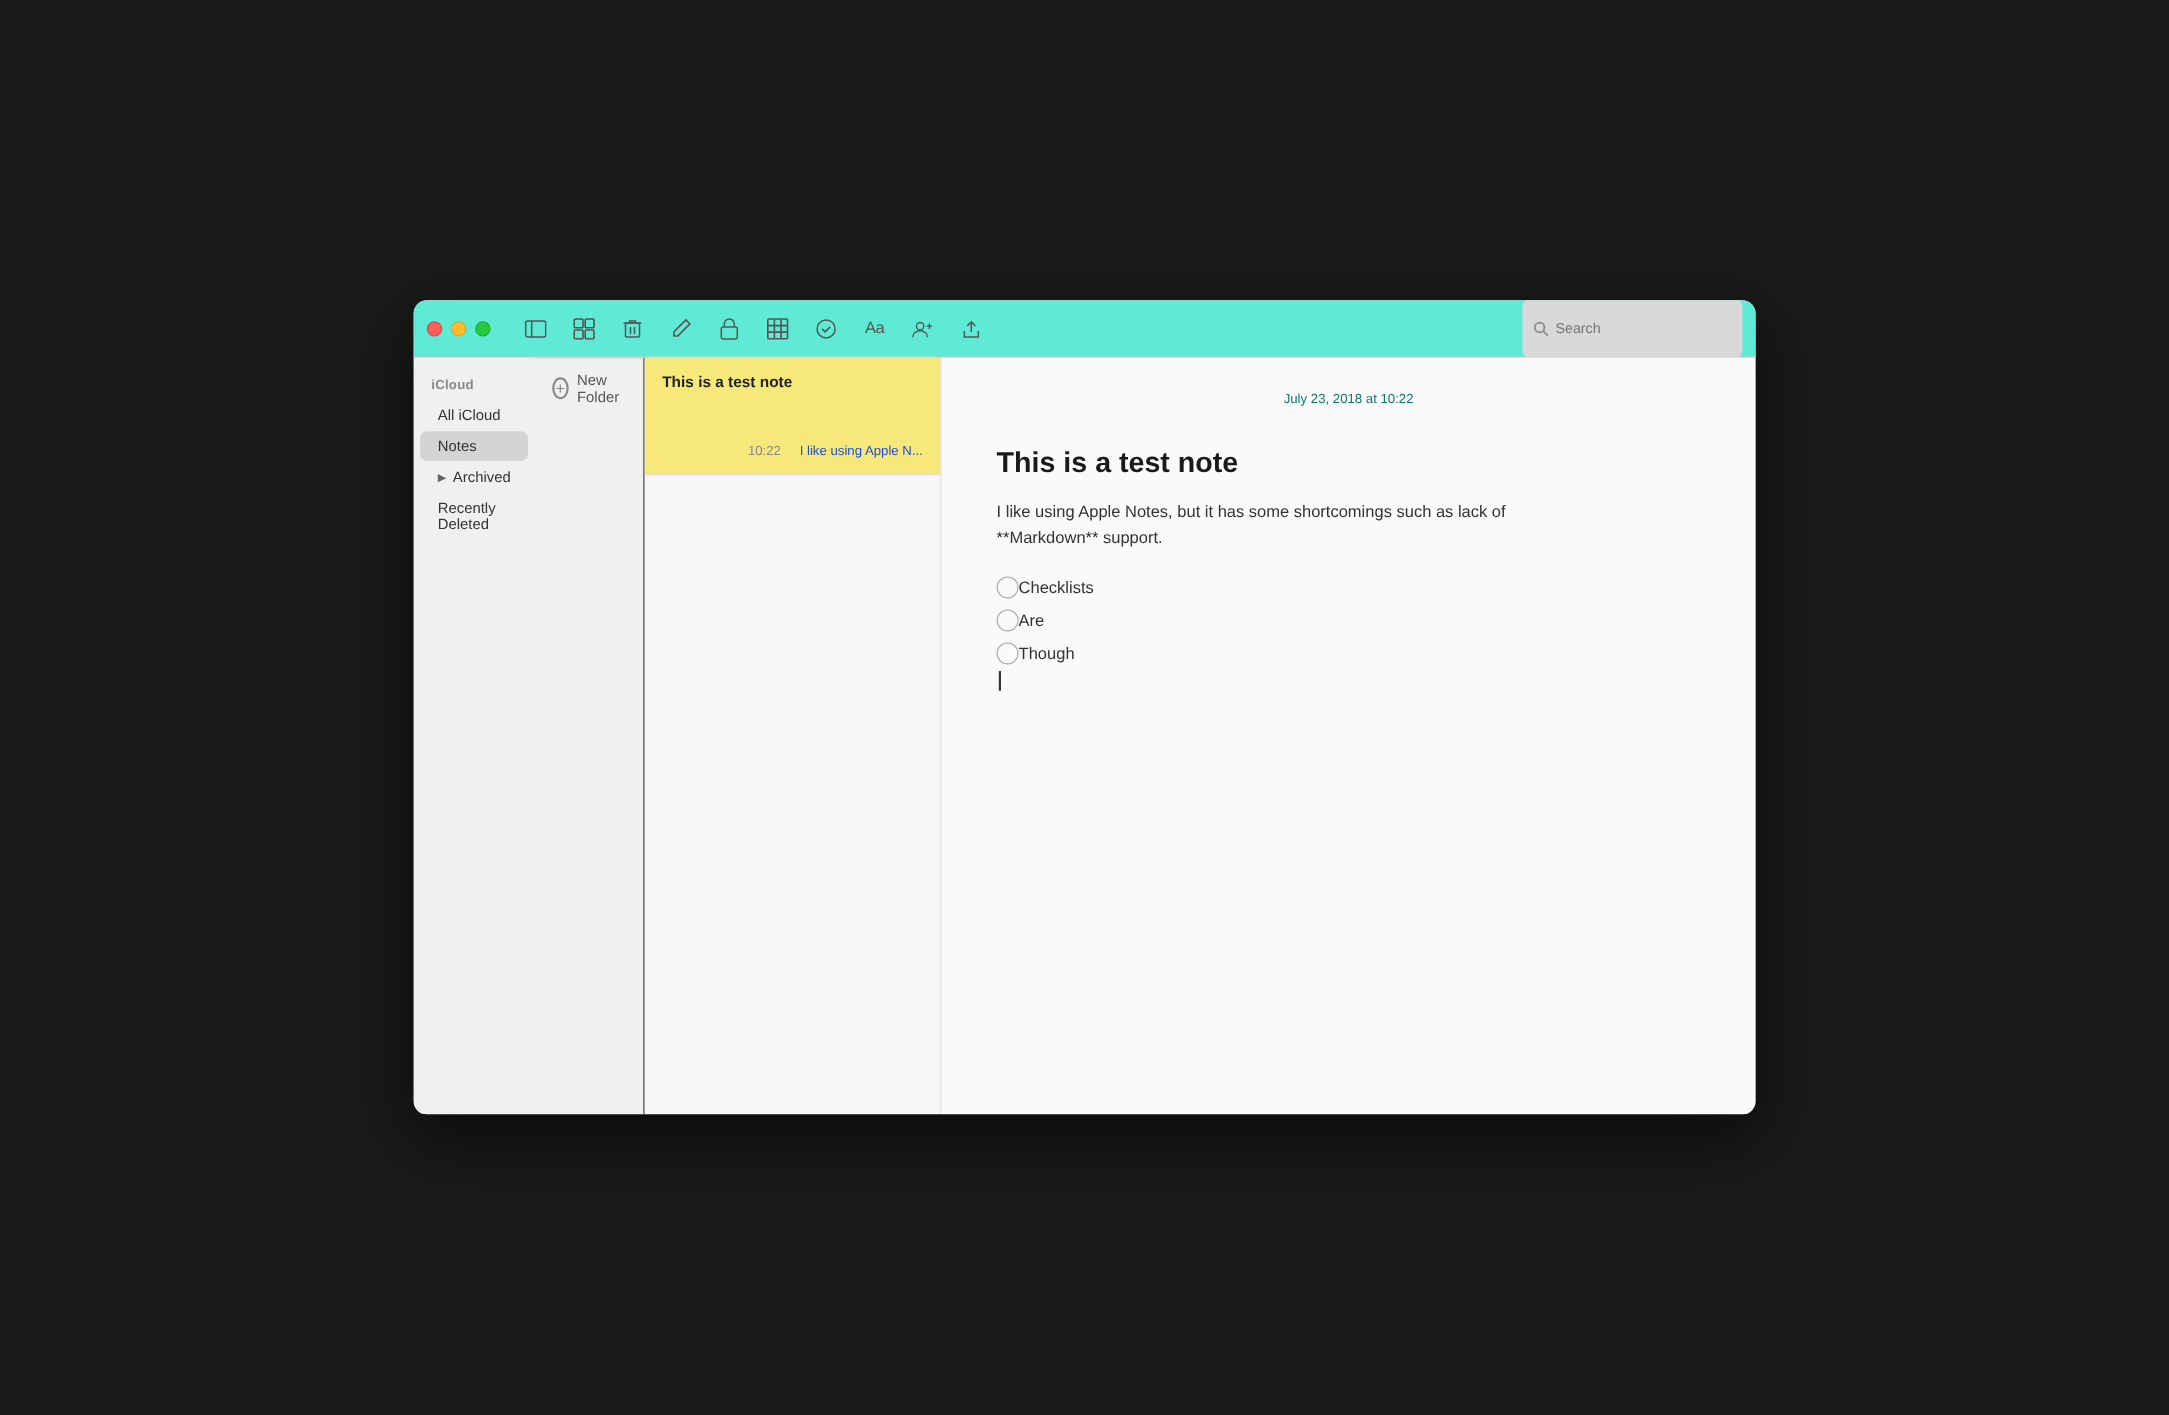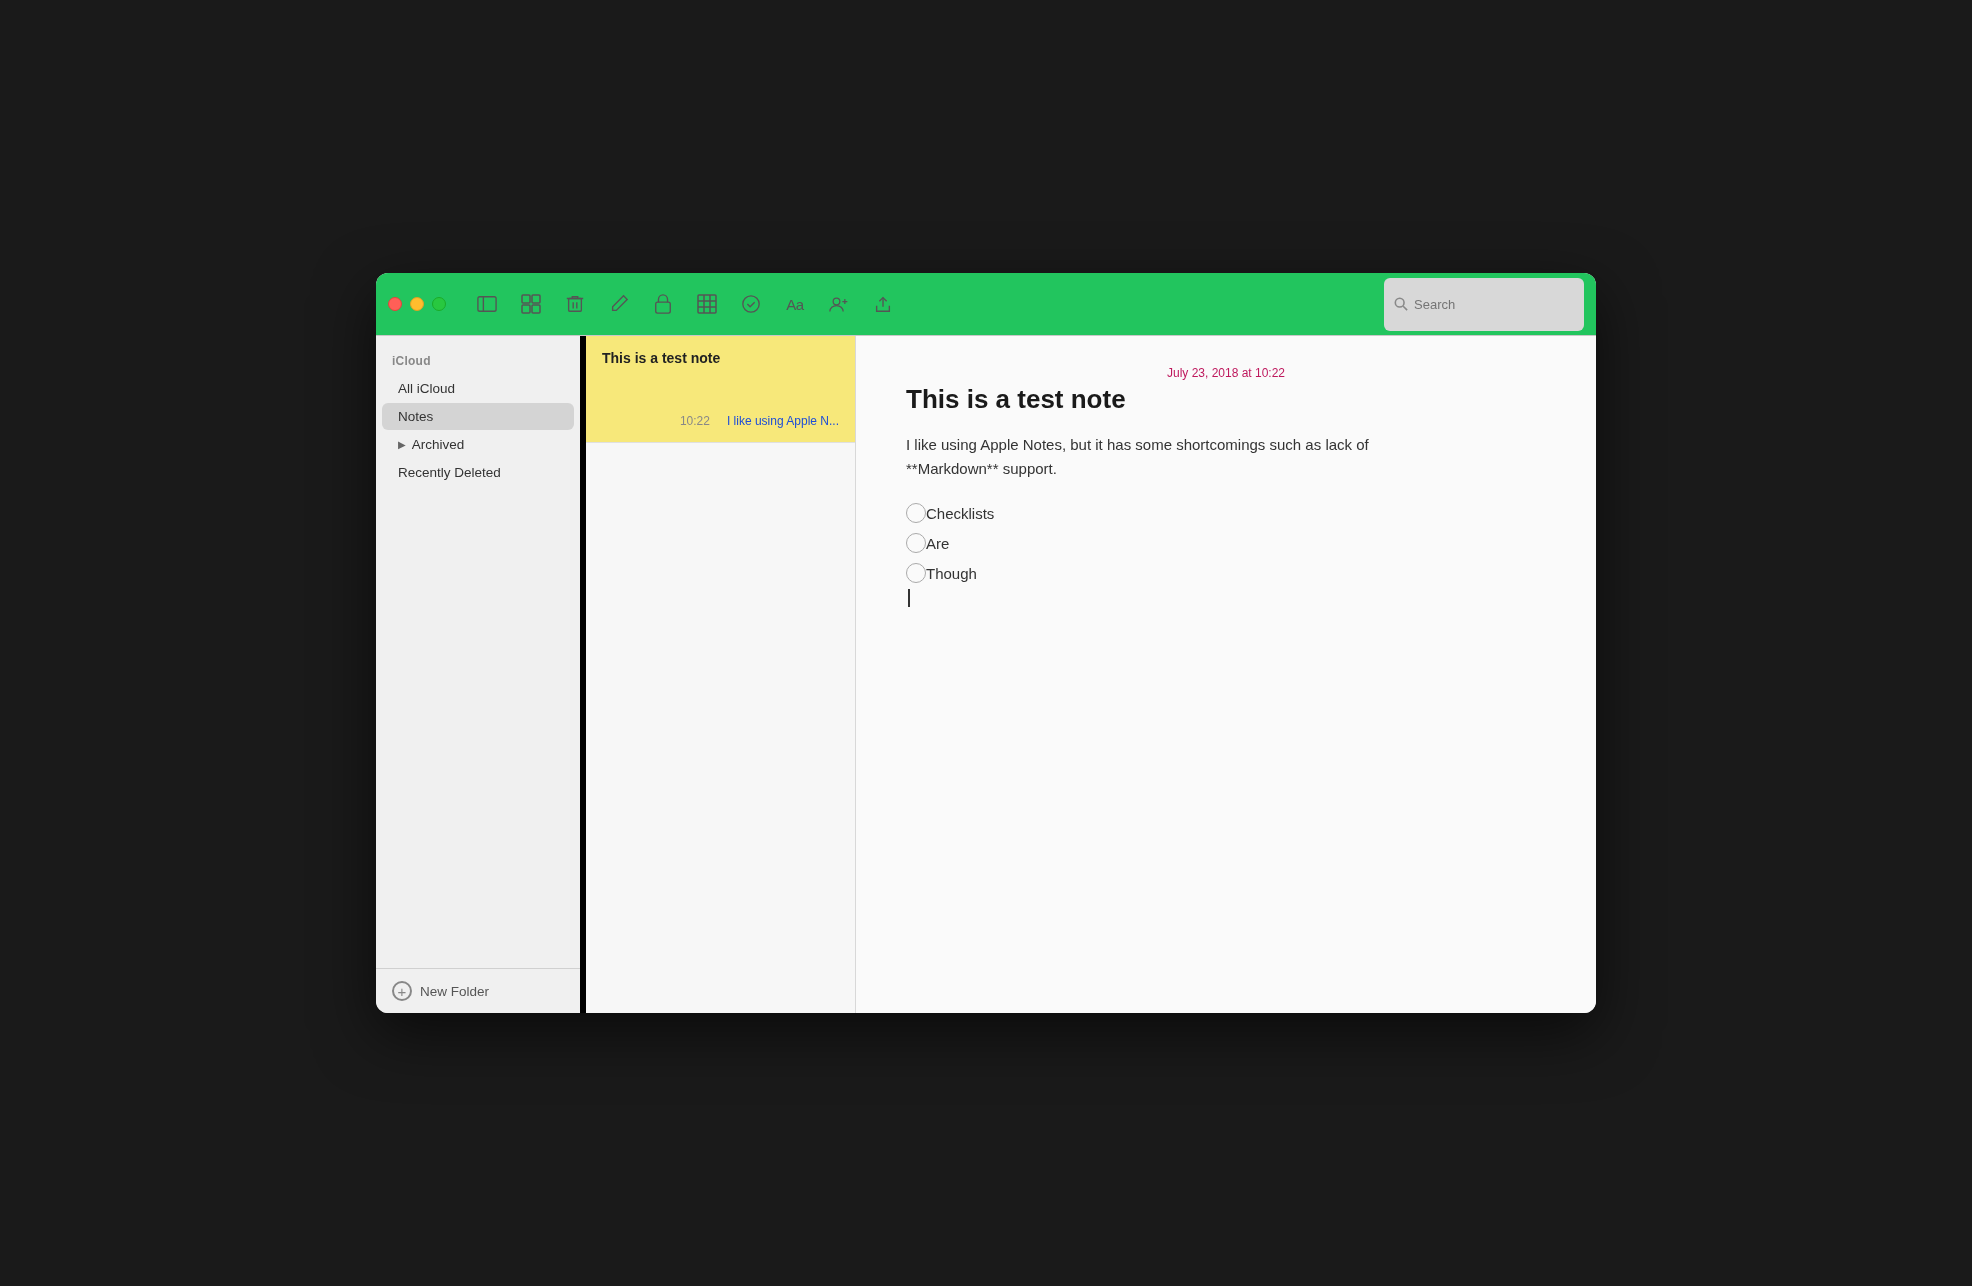--- a/index.html
+++ b/index.html
@@ -16,22 +16,22 @@
       height: 740px;
       background: #f5f5f5;
       border-radius: 12px;
       overflow: hidden;
       box-shadow: 0 20px 60px rgba(0,0,0,0.6);
       display: flex;
       flex-direction: column;
     }
     
     .toolbar {
-      height: 63px;
-      background: #22c55e;
+      height: 52px;
+      background: #5eead4;
       border-bottom: 1px solid #c8c8c8;
       display: flex;
       align-items: center;
       padding: 0 12px;
       gap: 0;
       flex-shrink: 0;
     }
     .traffic-lights {
       display: flex;
       gap: 8px;
@@ -102,23 +102,23 @@
     
     .main {
       display: flex;
       flex: 1;
       overflow: hidden;
     }
     
     .sidebar {
       width: 210px;
       background: #f0f0f0;
-      border-right: 6px solid #000000;
-      display: flex;
-      flex-direction: column;
+      border-right: 1px solid #000000;
+      display: flex;
+      flex-direction: row;
       flex-shrink: 0;
     }
     .sidebar-content {
       flex: 1;
       padding: 12px 0;
     }
     .sidebar-section-header {
       font-size: 12px;
       font-weight: 600;
       color: #888;
@@ -220,22 +220,22 @@
       overflow: hidden;
     }
     .note-editor-inner {
       flex: 1;
       padding: 30px 50px;
       overflow-y: auto;
     }
     .note-date {
       text-align: center;
       font-size: 12px;
-      color: #be185d;
-      margin-bottom: 4px;
+      color: #0f766e;
+      margin-bottom: 36px;
     }
     .note-title {
       font-size: 26px;
       font-weight: 700;
       color: #1a1a1a;
       margin-bottom: 18px;
       line-height: 1.2;
     }
     .note-body {
       font-size: 15px;

